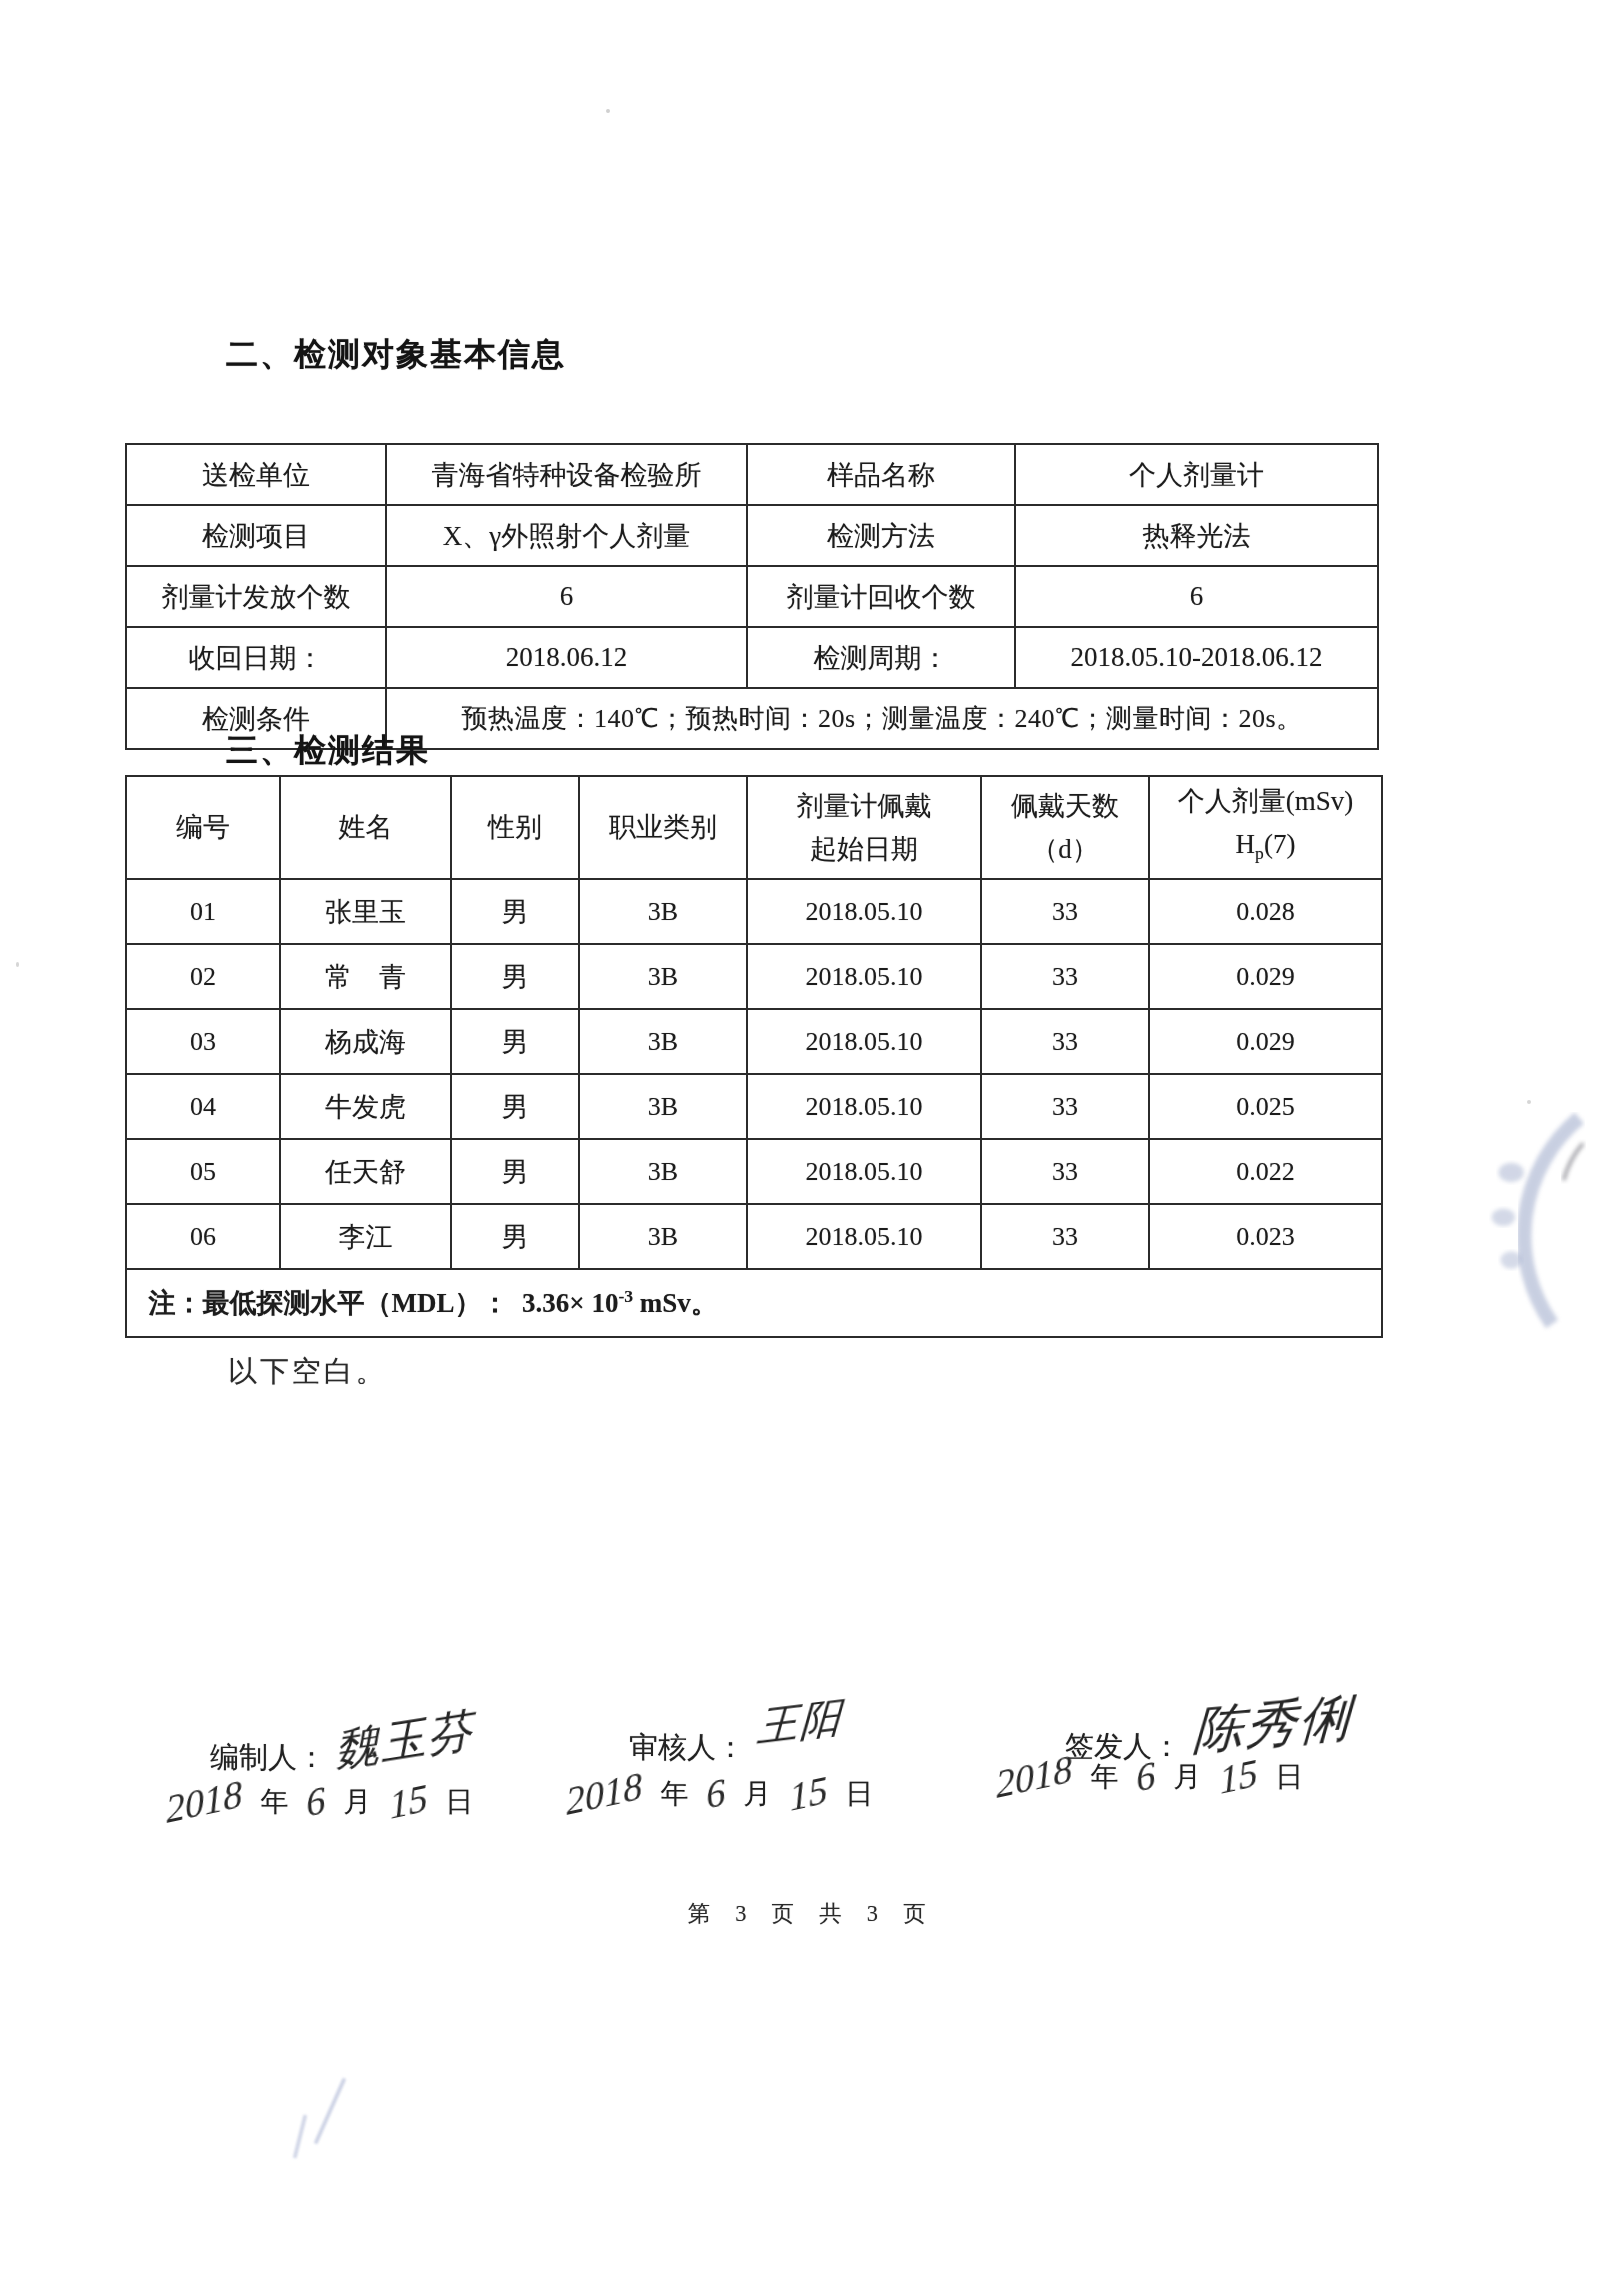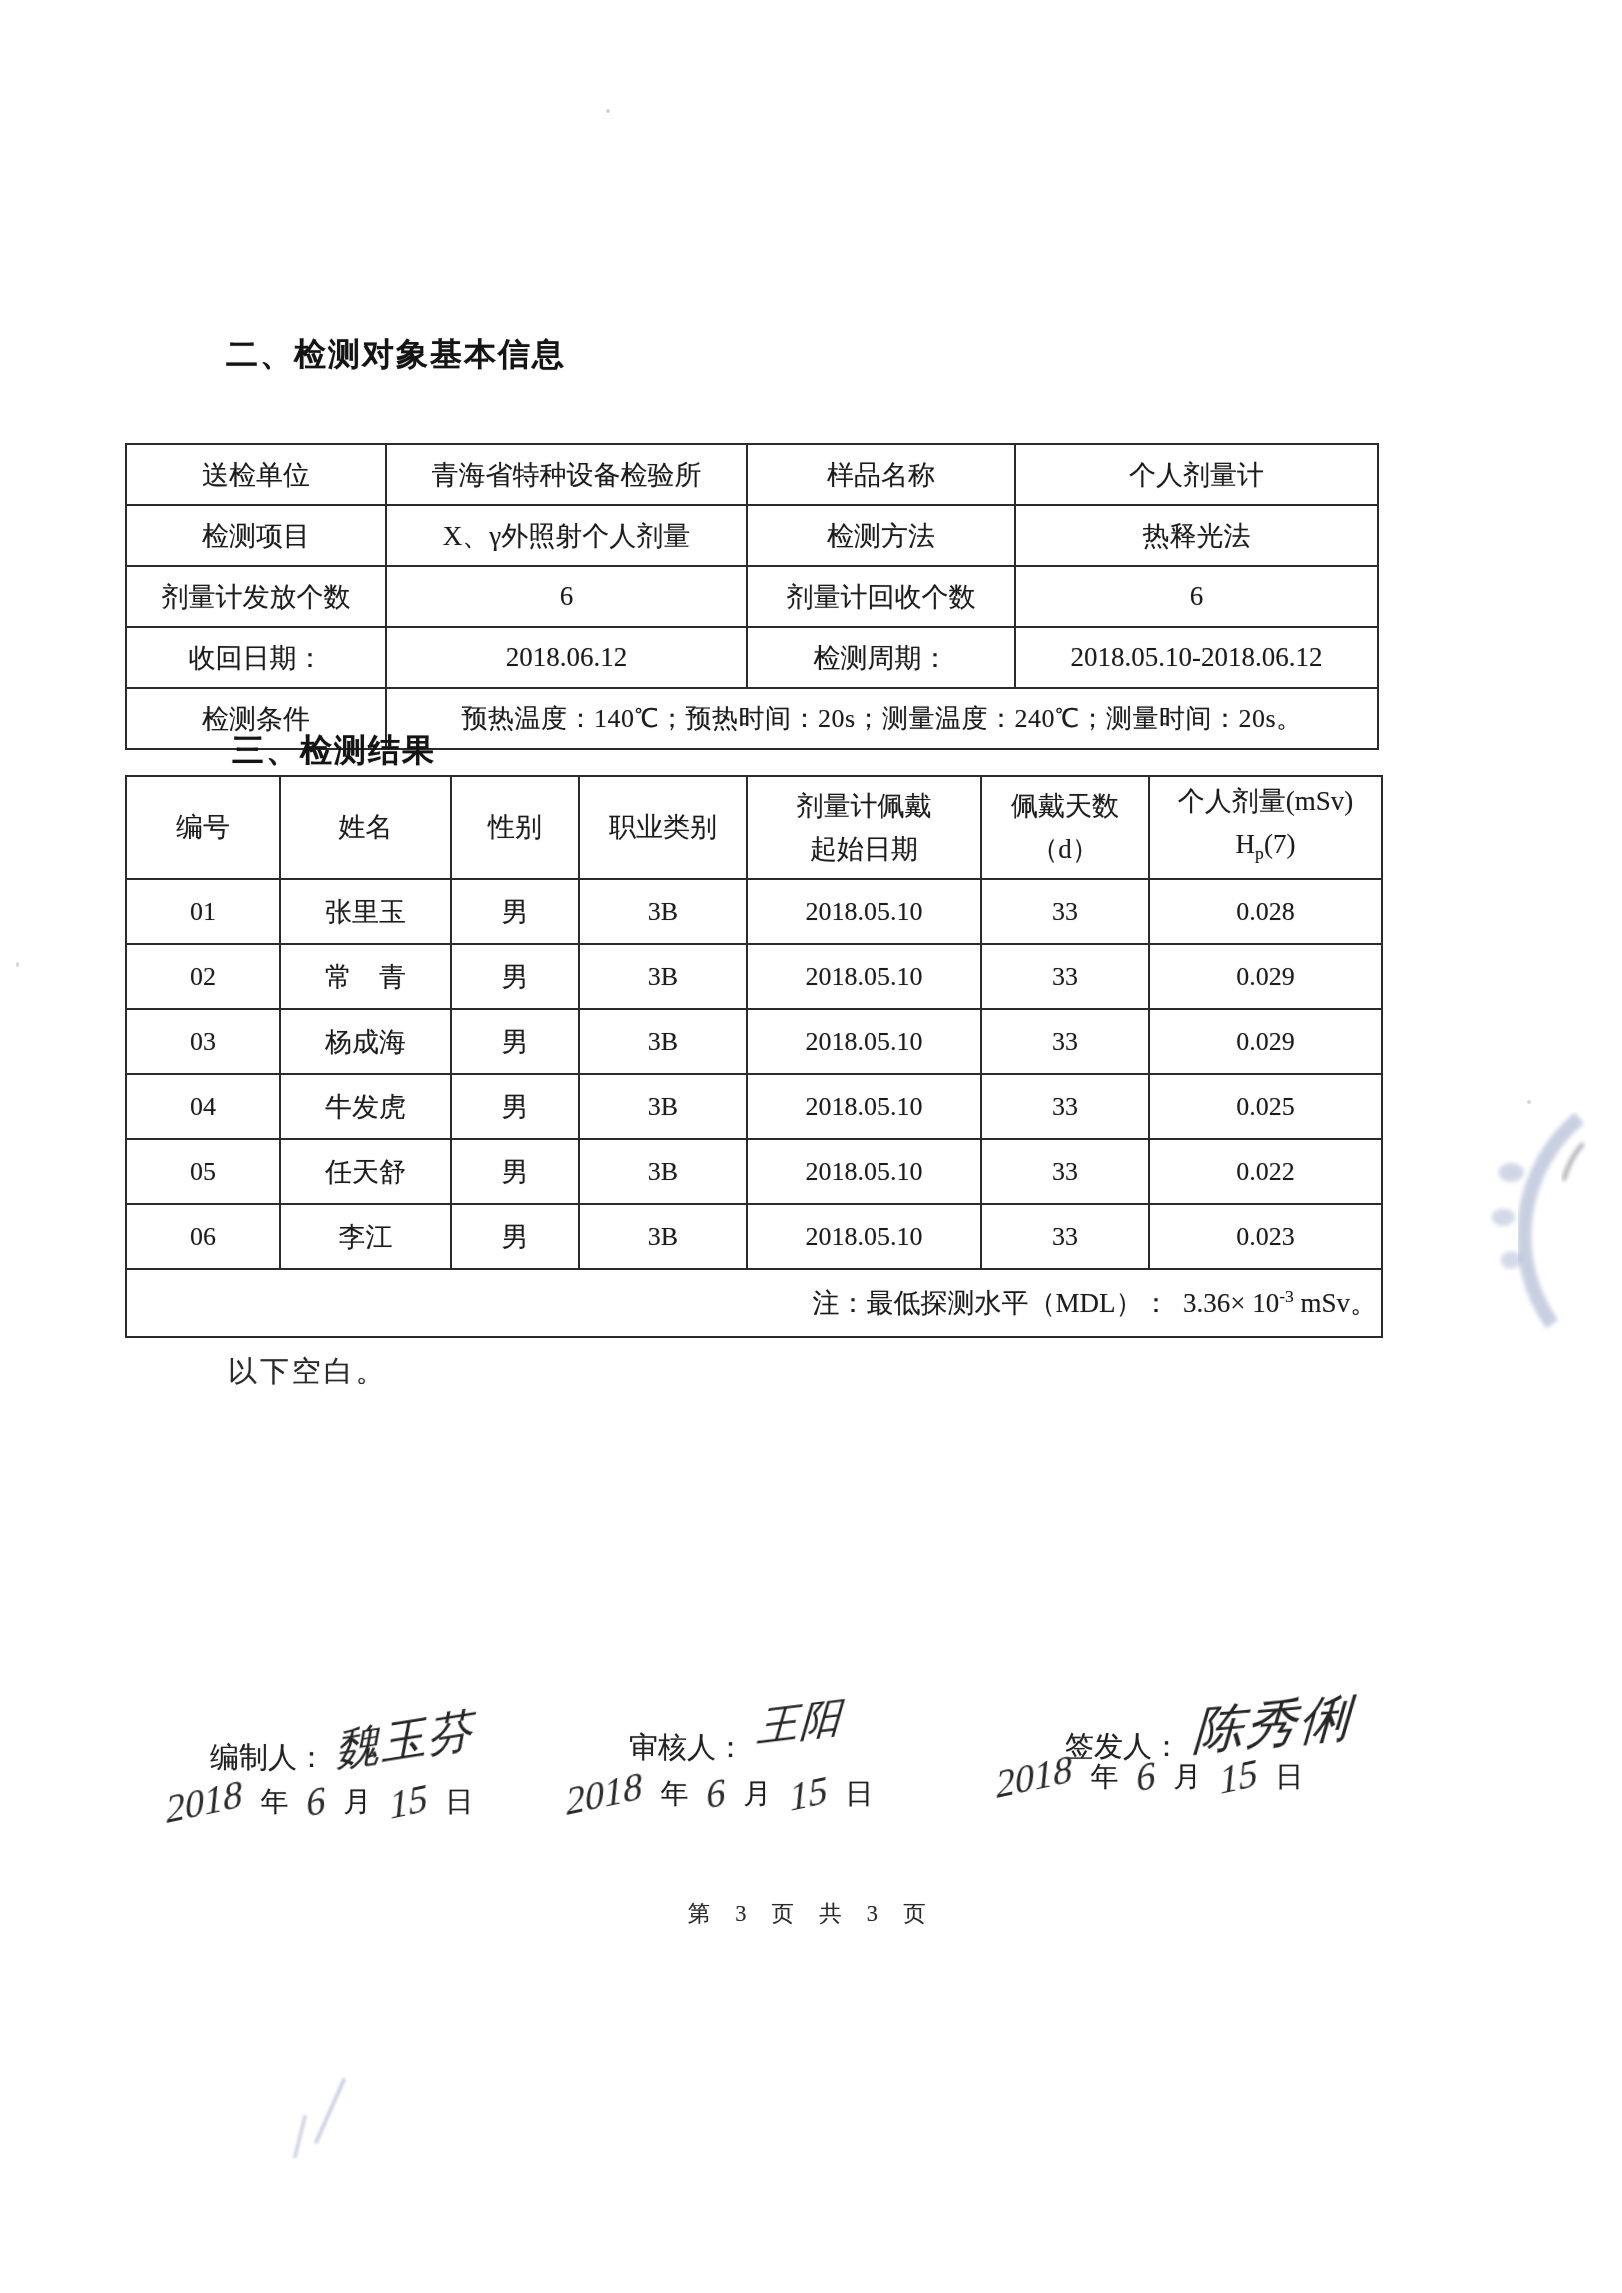--- a/index.html
+++ b/index.html
@@ -6,38 +6,38 @@
   body{
     width:1623px;height:2294px;position:relative;background:#ffffff;
     font-family:"Liberation Serif", serif;color:#1e1e1e;overflow:hidden;
   }
   .page{position:absolute;inset:0;}
   .sec-title{
     position:absolute;font-size:32px;font-weight:700;letter-spacing:2px;
     color:#141414;text-shadow:0 0 1px rgba(20,20,20,.45);white-space:nowrap;
   }
   #sec2-title{left:226px;top:333px;}
-  #sec3-title{left:232px;top:729px;}
+  #sec3-title{left:226px;top:729px;}
   table{border-collapse:collapse;table-layout:fixed;position:absolute;background:#fff;}
   #info-table{left:125px;top:406px;width:1252px;}
   #result-table{left:125px;top:775px;width:1255px;padding-left:14px;}
   td,th{
     border:2px solid #2b2b2b;text-align:center;vertical-align:middle;
     font-size:27px;font-weight:400;color:#1c1c1c;padding:0 3.9px;
     text-shadow:0 0 1px rgba(28,28,28,.35);overflow:hidden;
   }
   #info-table{border:2.9px solid #262626;margin-top:37px;}
   #result-table{border:2.9px solid #262626;}
   #info-table td{height:59px;}
   #info-table td.cond-val{font-size:26px;letter-spacing:0.5px;border-radius:23px;}
   #result-table td.hdr{height:101px;line-height:43px;}
   #result-table td.data{height:63px;}
   #result-table td.num{font-size:26px;}
   #result-table td.note-cell{
-    height:66px;text-align:right;padding-left:21.5px;font-size:27px;
+    height:66px;text-align:left;padding-left:21.5px;font-size:27px;font-weight:bold;
   }
   .note-prefix{white-space:pre;}
   sup.small{font-size:17.6px;vertical-align:super;letter-spacing:0;}
   sub.small{font-size:17.6px;vertical-align:sub;letter-spacing:0;}
   #blank-note{
     position:absolute;left:228px;top:1352px;font-size:29px;letter-spacing:2.9px;
     color:#2a2a2a;text-shadow:0 0 1px rgba(40,40,40,.4);
   }
   
   .sig-block{position:absolute;white-space:nowrap;}

